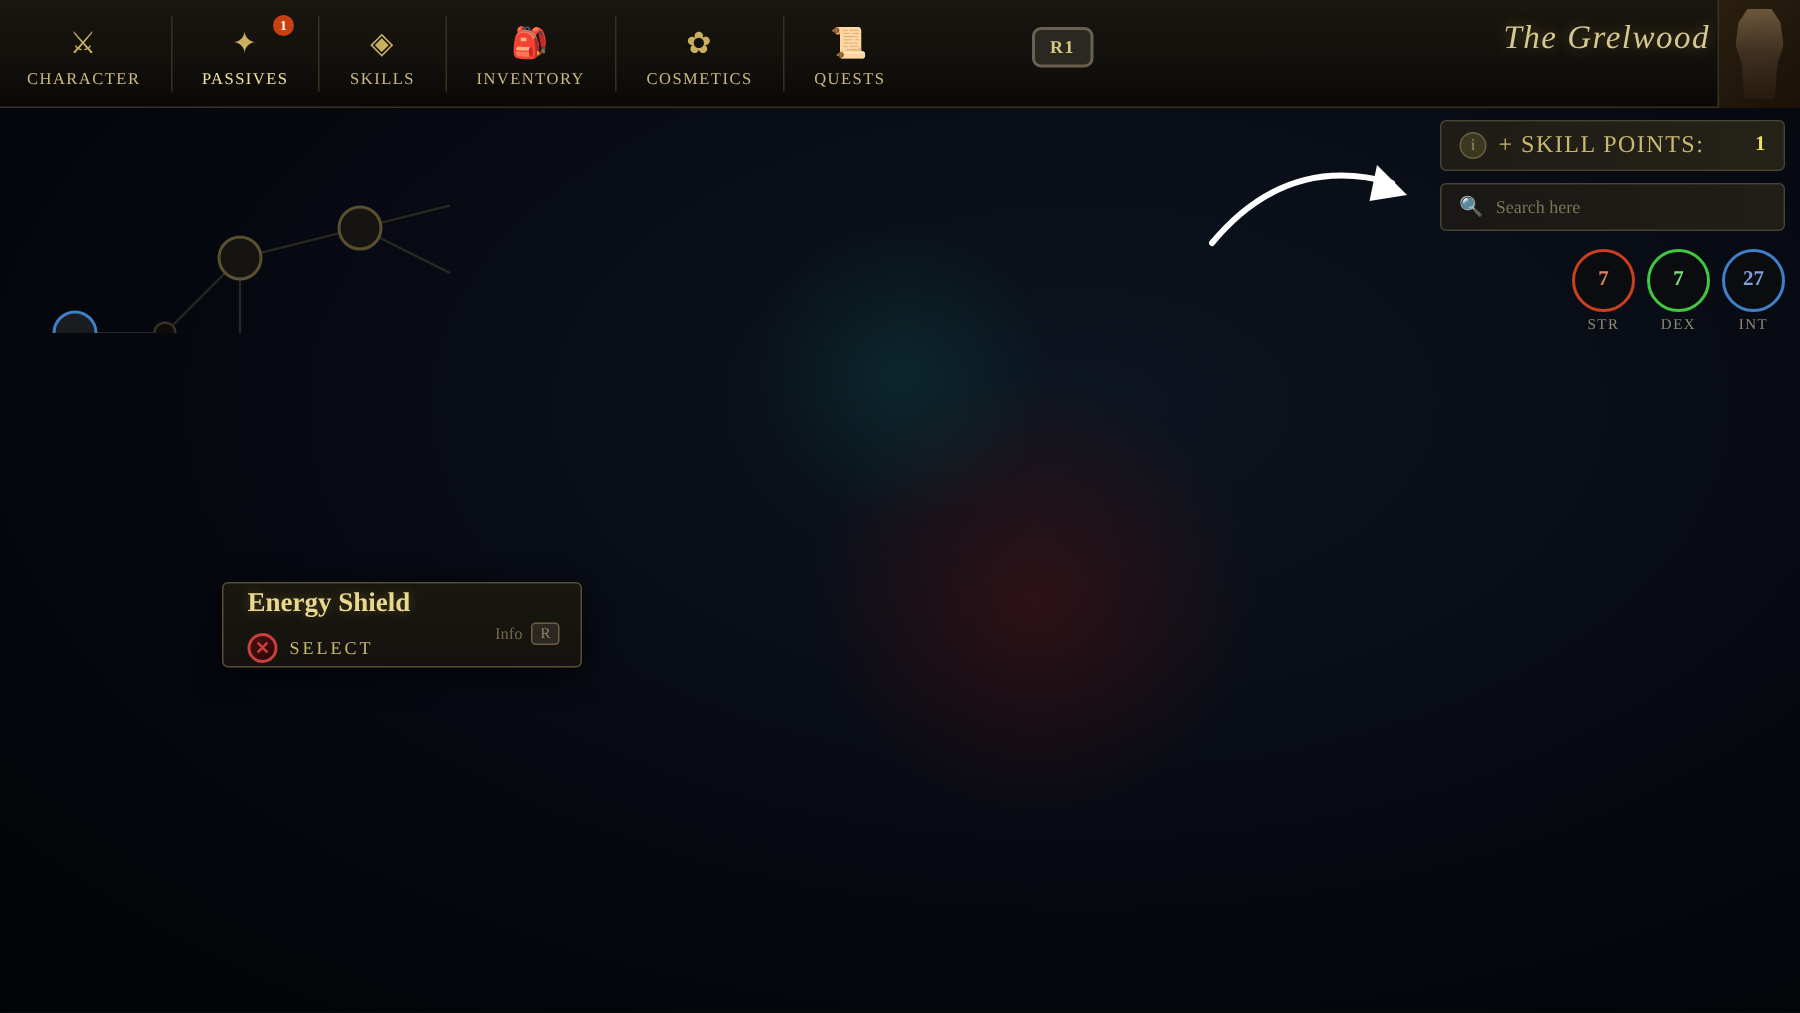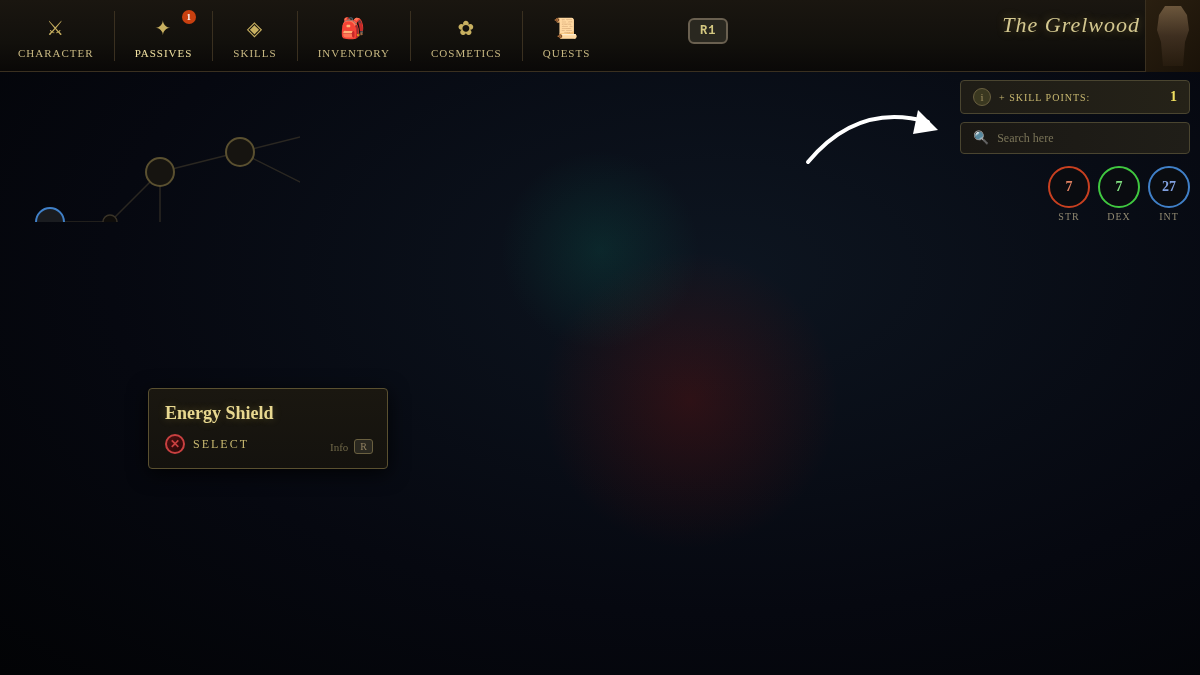--- a/index.html
+++ b/index.html
@@ -150,21 +150,20 @@
       left: 688px;
       background: #2a2820;
       border: 2px solid #6a6050;
       border-radius: 6px;
       color: #d4c880;
       font-size: 12px;
       font-weight: bold;
       padding: 4px 10px;
       z-index: 100;
       letter-spacing: 1px;
-      font-family: Liberation Mono, monospace;
     }
 
     
     #right-panel {
       position: absolute;
       top: 80px;
       right: 10px;
       width: 230px;
       z-index: 50;
     }
@@ -190,21 +189,21 @@
       align-items: center;
       justify-content: center;
       font-size: 11px;
       color: #a09060;
       margin-right: 8px;
       flex-shrink: 0;
     }
 
     #skill-points-label {
       color: #c8b870;
-      font-size: 10px;
+      font-size: 16px;
       letter-spacing: 1px;
       text-transform: uppercase;
       flex: 1;
     }
 
     #skill-points-value {
       color: #f0e060;
       font-size: 14px;
       font-weight: bold;
     }
@@ -306,21 +305,21 @@
 
     
     #energy-shield-tooltip {
       position: absolute;
       left: 148px;
       top: 388px;
       width: 240px;
       background: linear-gradient(180deg, #1a1710 0%, #14120e 100%);
       border: 1px solid #5a5030;
       border-radius: 4px;
-      padding: 14px 16px;
+      padding: 2px 16px;
       z-index: 200;
       box-shadow: 0 4px 20px rgba(0,0,0,0.8);
     }
 
     #tooltip-title {
       color: #e8d890;
       font-size: 18px;
       font-weight: bold;
       margin-bottom: 10px;
       text-shadow: 0 0 8px rgba(200,180,80,0.3);

